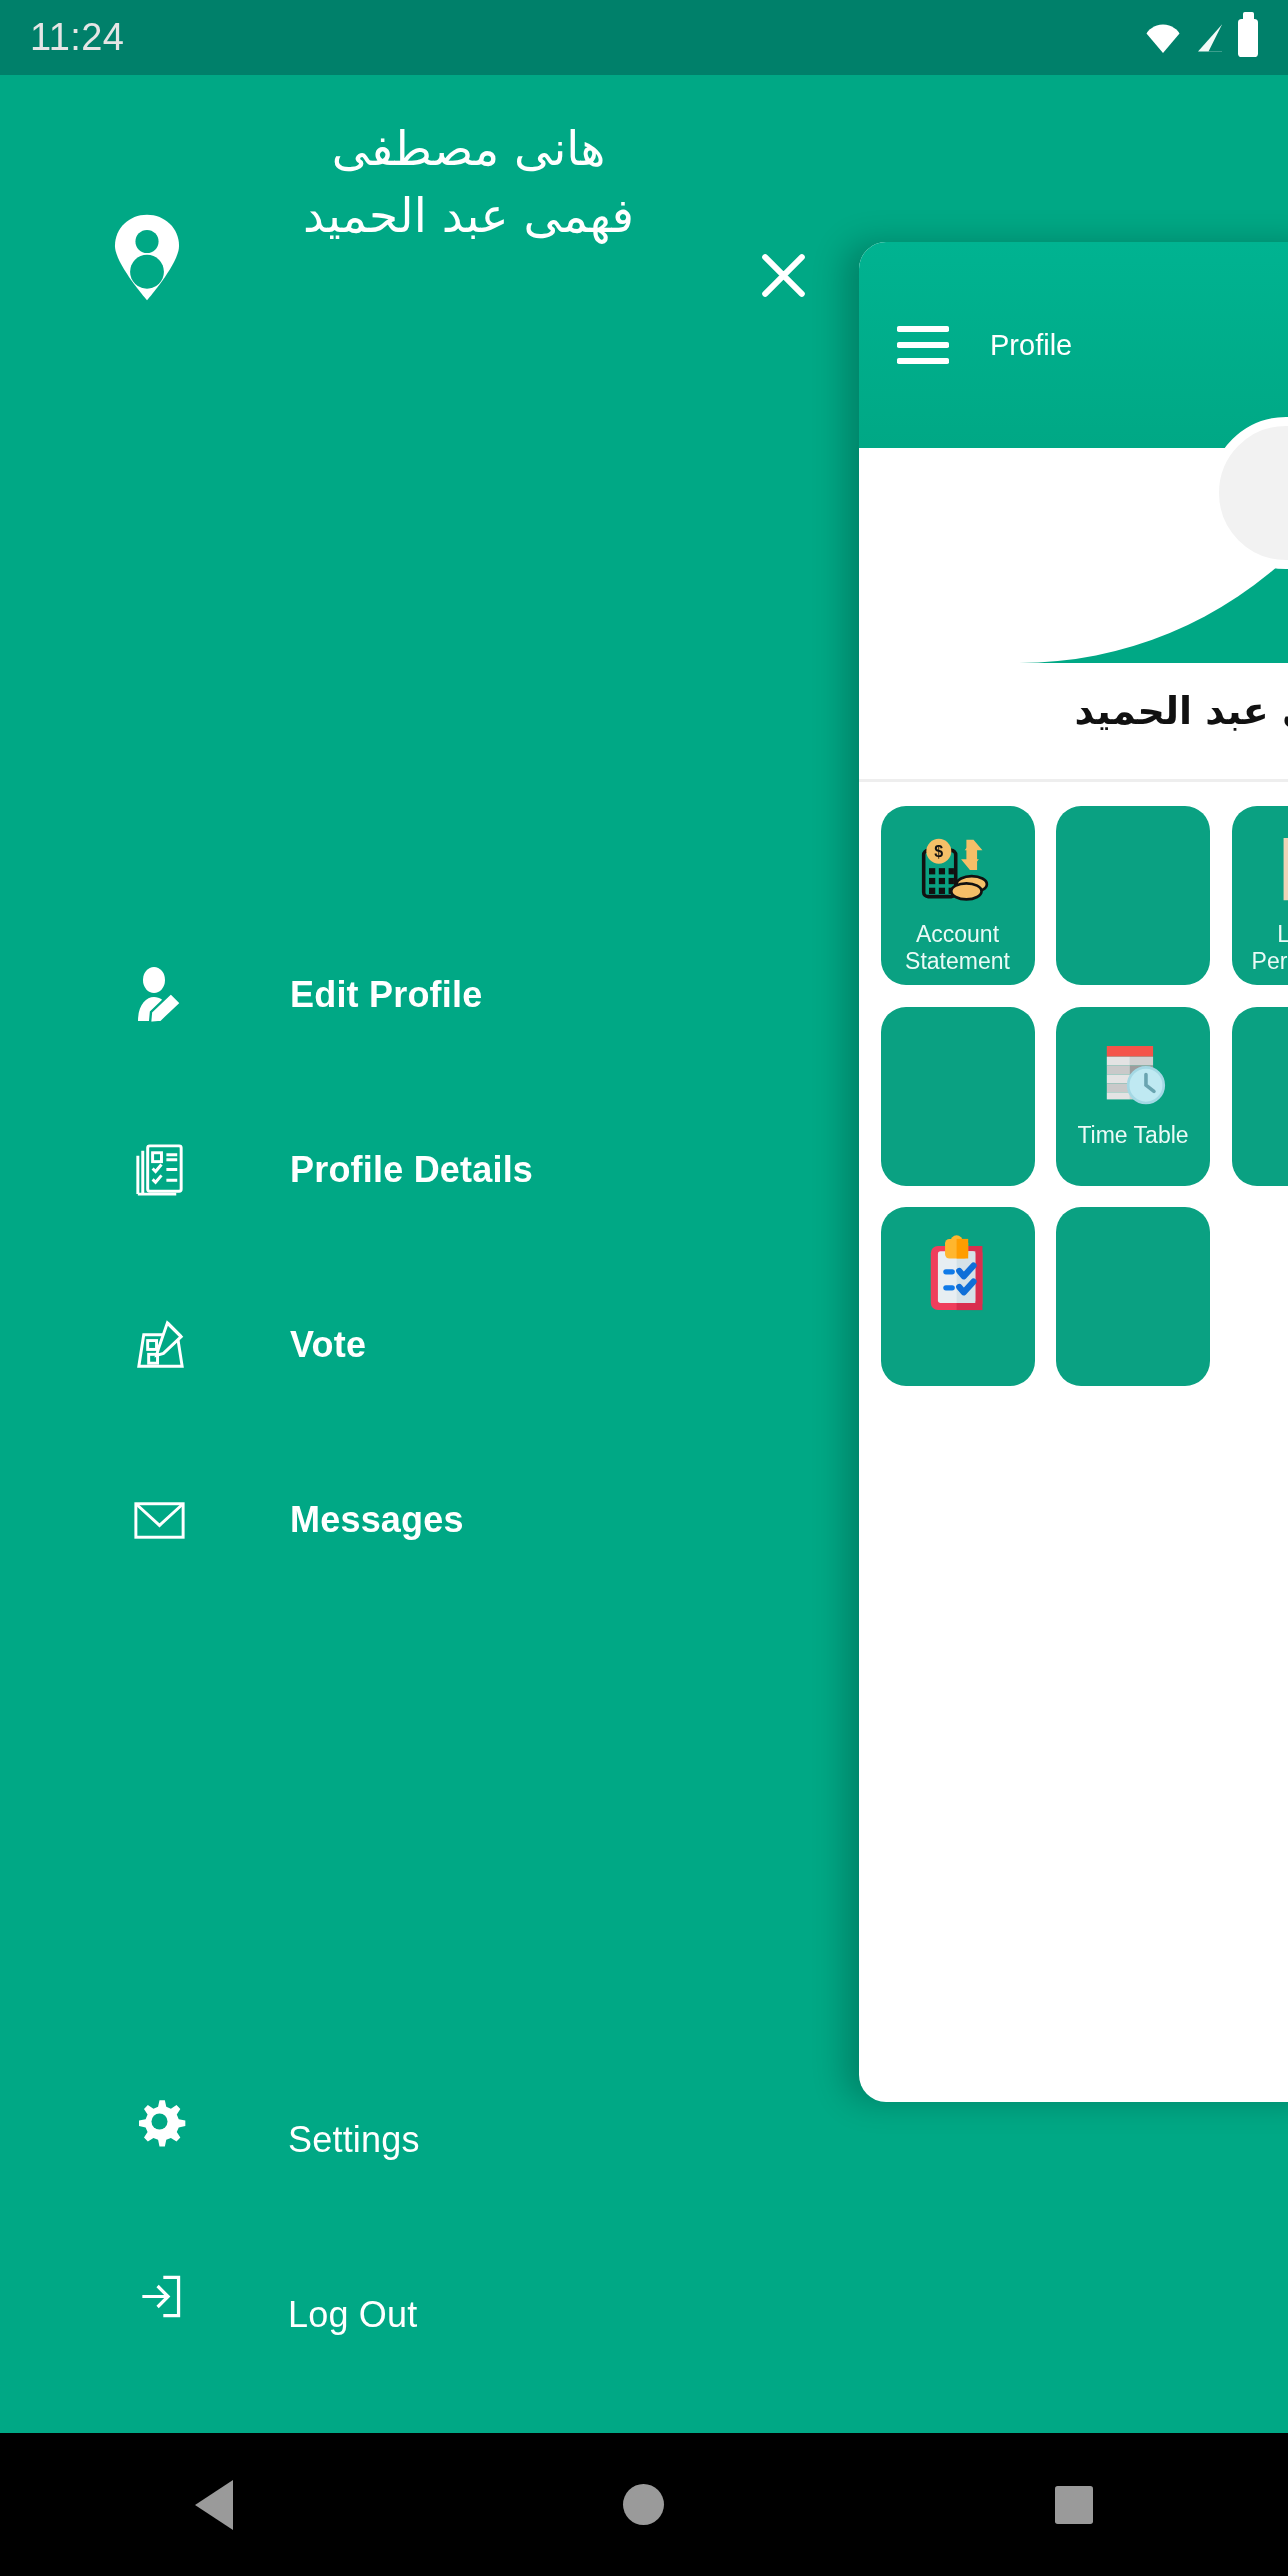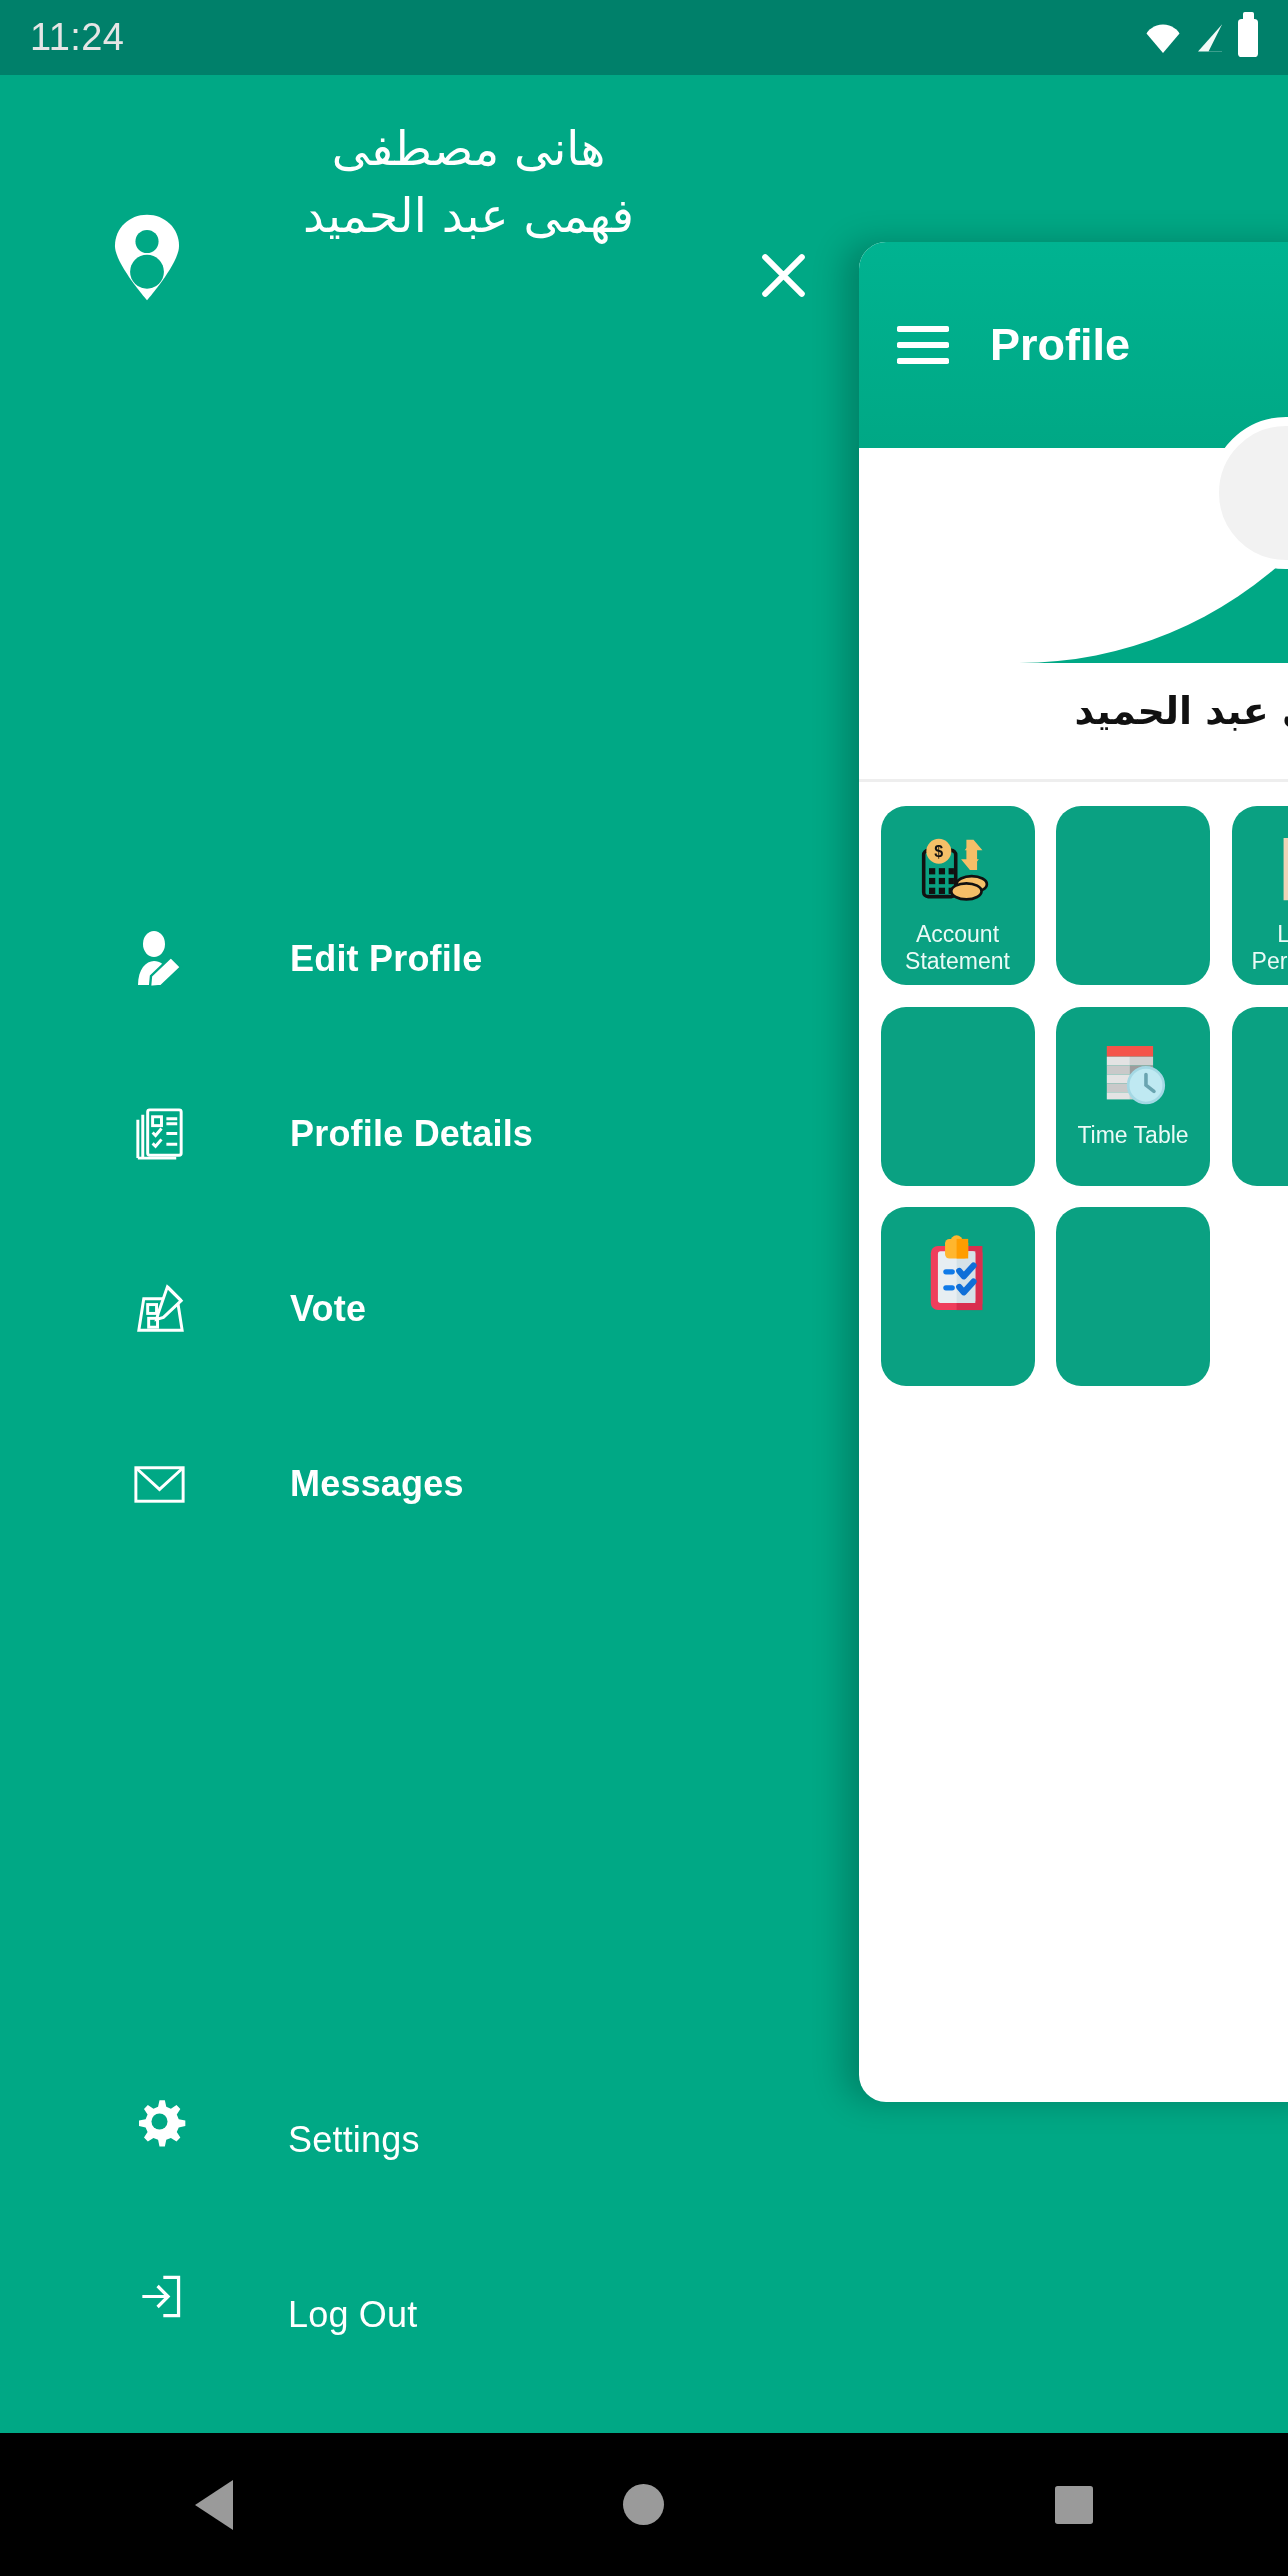--- a/index.html
+++ b/index.html
@@ -41,21 +41,21 @@
     color:#ffffff; font-size:47px; line-height:1.42;
     text-align:center; direction:rtl; font-weight:400;
     font-family:"DejaVu Sans", sans-serif;
   }
   .close-btn{
     position:absolute; left:748px; top:132px;
     width:55px; height:55px; cursor:pointer;
   }
 
   
-  .menu-main{ position:absolute; top:796px; left:0; width:859px; }
+  .menu-main{ position:absolute; top:832px; left:0; width:859px; }
   .menu-bottom{ position:absolute; top:1959px; left:0; width:859px; }
   .menu-item{
     display:flex; align-items:center; height:175px; padding-left:125px;
   }
   .menu-bottom .menu-item{ height:175px; }
   .menu-icon{ width:68px; height:68px; flex:0 0 68px; display:flex; align-items:center; justify-content:center;}
   .menu-label{
     margin-left:97px; color:#ffffff; font-size:36px; font-weight:bold;
     letter-spacing:0.2px; white-space:nowrap;
   }
@@ -70,21 +70,21 @@
     overflow:hidden; z-index:20;
     box-shadow:-14.3px 0 32px rgba(0,0,0,.22);
   }
   .panel-appbar{
     position:relative; height:206px; width:465px;
     background:linear-gradient(180deg,#00b391 0%,#00a885 100%);
     display:flex; align-items:center; padding-left:38px; gap:41px;
   }
   .hamburger{ width:52px; height:38px; display:flex; flex-direction:column; justify-content:space-between; cursor:pointer;}
   .hamburger span{ display:block; height:6.3px; background:#fff; border-radius:1.8px; }
-  .panel-title{ color:#ffffff; font-size:45px; font-weight:700; }
+  .panel-title{ color:#ffffff; font-size:29px; font-weight:400; }
 
   .panel-curve{
     position:absolute; top:206px; left:0; width:465px; height:215px;
     background:#00a885; overflow:hidden;
   }
   .panel-curve:after{
     content:""; position:absolute; left:-519px; top:-179px;
     width:1073px; height:394px; background:#ffffff;
     border-radius:0 0 537px 537px;
   }

